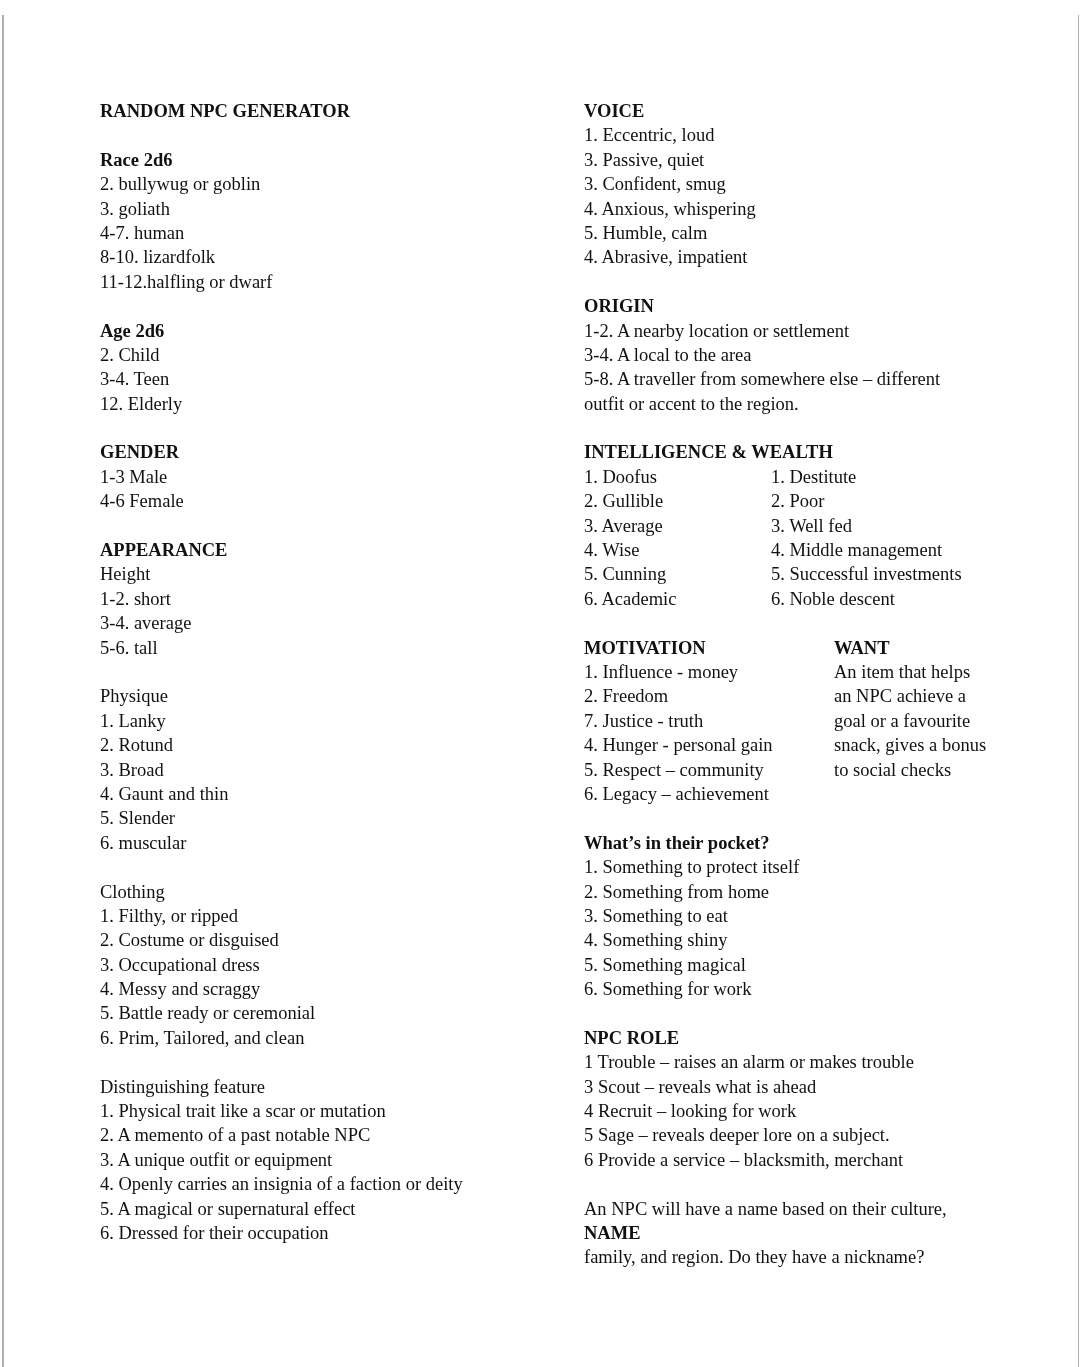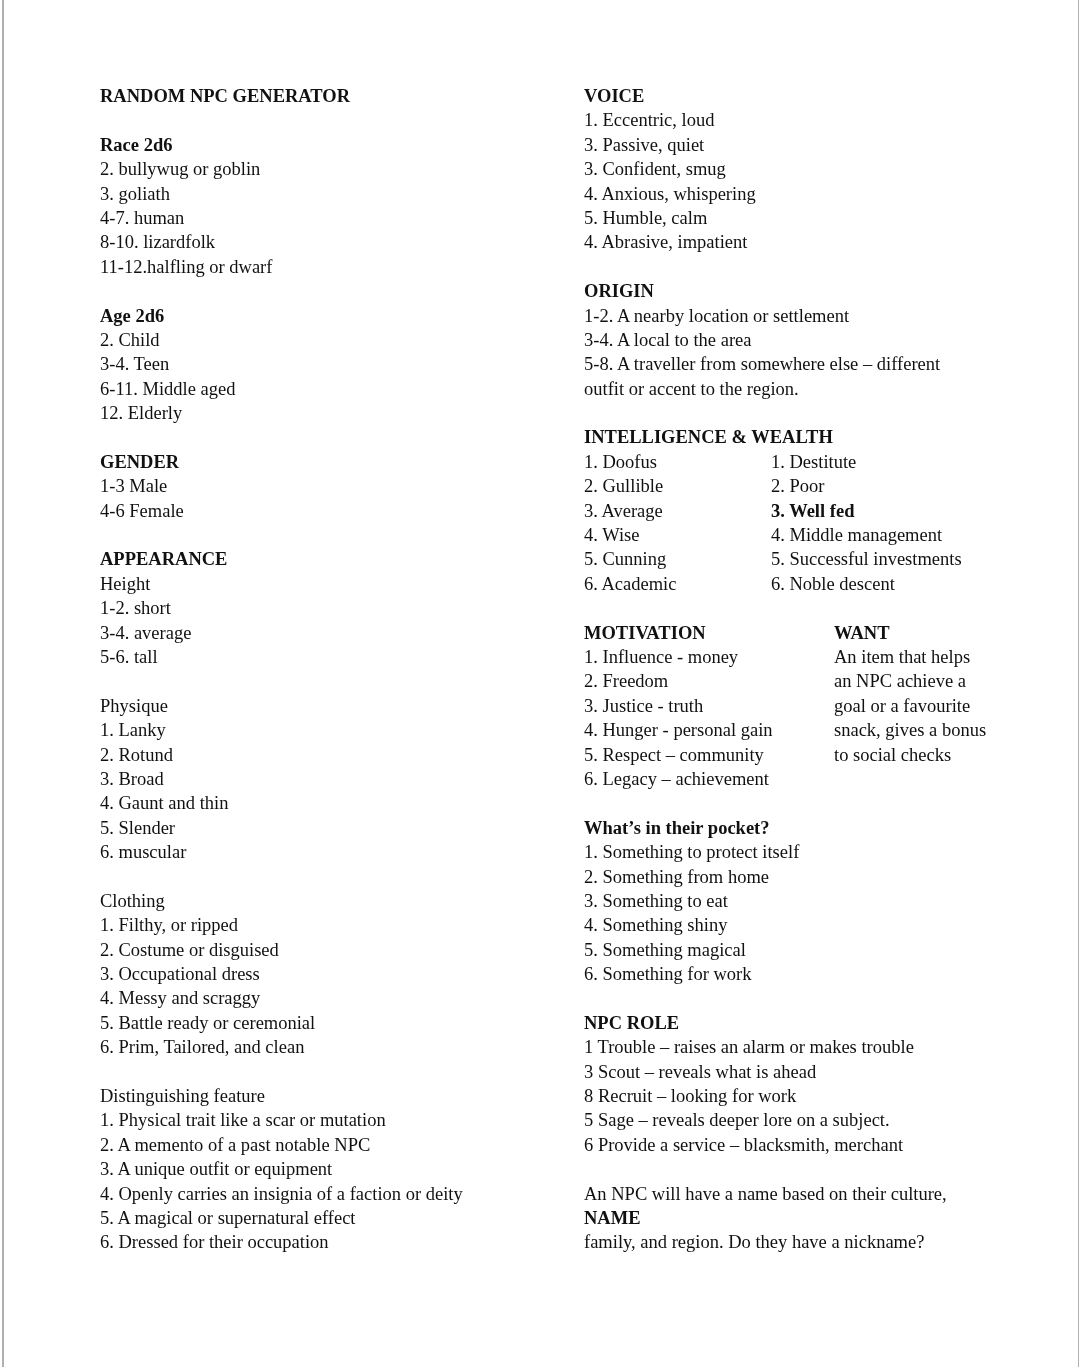--- a/index.html
+++ b/index.html
@@ -14,20 +14,21 @@
     overflow: hidden;
     font-family: "Liberation Serif", "DejaVu Serif", serif;
     font-size: 18.5px;
     line-height: 24.4px;
     color: var(--text-color, #111111);
   }
   .page {
     position: absolute;
     inset: 0;
     background: var(--bg-color, #ffffff);
+    margin-top: 15px;
   }
   .page-edge {
     position: absolute;
     top: 0;
     bottom: 0;
     width: 1.5px;
     background: var(--edge-color, #b0b0b0);
   }
   .edge-left  { left: 2px; }
   .edge-right { right: 1px; }
@@ -63,21 +64,20 @@
         <div class="row"><span class="cell">2. bullywug or goblin</span></div>
         <div class="row"><span class="cell">3. goliath</span></div>
         <div class="row"><span class="cell">4-7. human</span></div>
         <div class="row"><span class="cell">8-10. lizardfolk</span></div>
         <div class="row"><span class="cell">11-12.halfling or dwarf</span></div>
       </div>
       <div class="block">
         <div class="row"><span class="cell bold">Age 2d6</span></div>
         <div class="row"><span class="cell">2. Child</span></div>
         <div class="row"><span class="cell">3-4. Teen</span></div>
-        <div class="row"><span class="cell">6-11. Middle aged</span></div>
         <div class="row"><span class="cell">12. Elderly</span></div>
       </div>
       <div class="block">
         <div class="row"><span class="cell bold">GENDER</span></div>
         <div class="row"><span class="cell">1-3 Male</span></div>
         <div class="row"><span class="cell">4-6 Female</span></div>
       </div>
       <div class="block">
         <div class="row"><span class="cell bold">APPEARANCE</span></div>
         <div class="row"><span class="cell">Height</span></div>
@@ -127,48 +127,48 @@
         <div class="row"><span class="cell bold">ORIGIN</span></div>
         <div class="row"><span class="cell">1-2. A nearby location or settlement</span></div>
         <div class="row"><span class="cell">3-4. A local to the area</span></div>
         <div class="row"><span class="cell">5-8. A traveller from somewhere else – different</span></div>
         <div class="row"><span class="cell">outfit or accent to the region.</span></div>
       </div>
       <div class="block">
         <div class="row"><span class="cell bold">INTELLIGENCE &amp; WEALTH</span></div>
         <div class="row"><span class="cell">1. Doofus</span><span class="cell c2" style="left: 187px;">1. Destitute</span></div>
         <div class="row"><span class="cell">2. Gullible</span><span class="cell c2" style="left: 187px;">2. Poor</span></div>
-        <div class="row"><span class="cell">3. Average</span><span class="cell c2" style="left: 187px; font-weight: bold;">3. Well fed</span></div>
+        <div class="row"><span class="cell">3. Average</span><span class="cell c2" style="left: 187px;">3. Well fed</span></div>
         <div class="row"><span class="cell">4. Wise</span><span class="cell c2" style="left: 187px;">4. Middle management</span></div>
         <div class="row"><span class="cell">5. Cunning</span><span class="cell c2" style="left: 187px;">5. Successful investments</span></div>
         <div class="row"><span class="cell">6. Academic</span><span class="cell c2" style="left: 187px;">6. Noble descent</span></div>
       </div>
       <div class="block">
         <div class="row"><span class="cell bold">MOTIVATION</span><span class="cell bold c2" style="left: 250px;">WANT</span></div>
         <div class="row"><span class="cell">1. Influence - money</span><span class="cell c2" style="left: 250px;">An item that helps</span></div>
         <div class="row"><span class="cell">2. Freedom</span><span class="cell c2" style="left: 250px;">an NPC achieve a</span></div>
-        <div class="row"><span class="cell">3. Justice - truth</span><span class="cell c2" style="left: 250px;">goal or a favourite</span></div>
+        <div class="row"><span class="cell">7. Justice - truth</span><span class="cell c2" style="left: 250px;">goal or a favourite</span></div>
         <div class="row"><span class="cell">4. Hunger - personal gain</span><span class="cell c2" style="left: 250px;">snack, gives a bonus</span></div>
         <div class="row"><span class="cell">5. Respect – community</span><span class="cell c2" style="left: 250px;">to social checks</span></div>
         <div class="row"><span class="cell">6. Legacy – achievement</span></div>
       </div>
       <div class="block">
         <div class="row"><span class="cell bold">What’s in their pocket?</span></div>
         <div class="row"><span class="cell">1. Something to protect itself</span></div>
         <div class="row"><span class="cell">2. Something from home</span></div>
         <div class="row"><span class="cell">3. Something to eat</span></div>
         <div class="row"><span class="cell">4. Something shiny</span></div>
         <div class="row"><span class="cell">5. Something magical</span></div>
         <div class="row"><span class="cell">6. Something for work</span></div>
       </div>
       <div class="block">
         <div class="row"><span class="cell bold">NPC ROLE</span></div>
         <div class="row"><span class="cell">1 Trouble – raises an alarm or makes trouble</span></div>
         <div class="row"><span class="cell">3 Scout – reveals what is ahead</span></div>
-        <div class="row"><span class="cell">8 Recruit – looking for work</span></div>
+        <div class="row"><span class="cell">4 Recruit – looking for work</span></div>
         <div class="row"><span class="cell">5 Sage – reveals deeper lore on a subject.</span></div>
         <div class="row"><span class="cell">6 Provide a service – blacksmith, merchant</span></div>
       </div>
       <div class="block">
         <div class="row"><span class="cell">An NPC will have a name based on their culture,</span></div>
         <div class="row"><span class="cell bold">NAME</span></div>
         <div class="row"><span class="cell">family, and region. Do they have a nickname?</span></div>
       </div>
     </div>
 </div>

